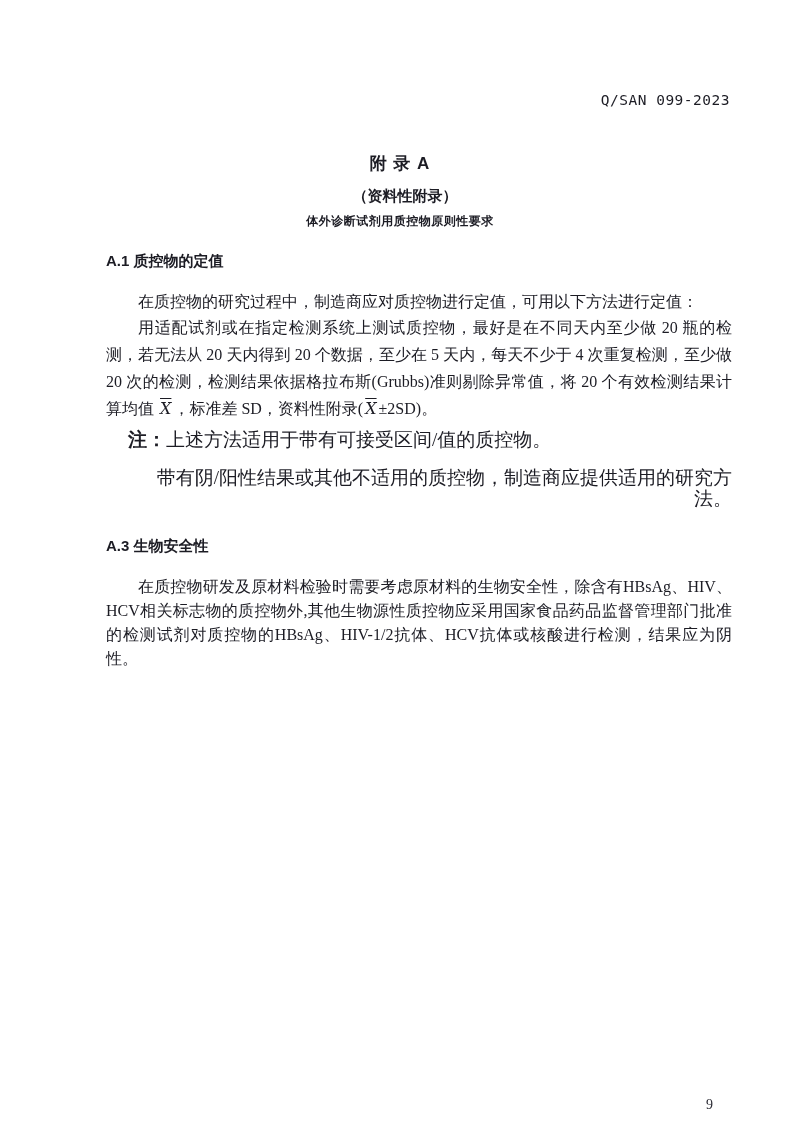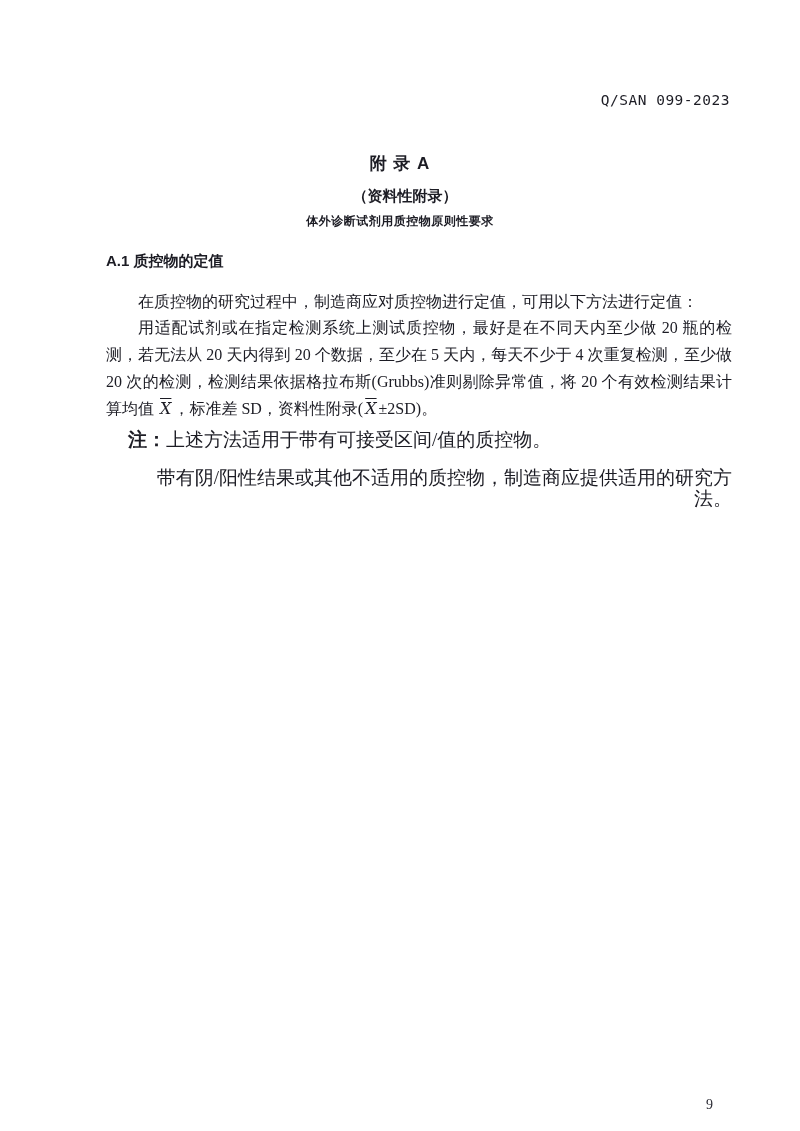--- a/index.html
+++ b/index.html
@@ -97,17 +97,21 @@
   </div>
 
   <div class="content" id="sections">
       <div class="section">
         <div class="section-heading">A.1 质控物的定值</div>
         <div class="para"><span>在质控物的研究过程中，制造商应对质控物进行定值，可用以下方法进行定值：</span></div>
         <div class="para para-formula"><span>用适配试剂或在指定检测系统上测试质控物，最好是在不同天内至少做 20 瓶的检测，若无法从 20 天内得到 20 个数据，至少在 5 天内，每天不少于 4 次重复检测，至少做 20 次的检测，检测结果依据格拉布斯(Grubbs)准则剔除异常值，将 20 个有效检测结果计算均值 </span><span class="xbar">X</span><span>，标准差 SD，资料性附录(</span><span class="xbar">X</span><span>±2SD)。</span></div>
         <div class="note"><span class="seg-bold">注：</span><span>上述方法适用于带有可接受区间/值的质控物。</span></div>
         <div class="note note-cont"><span>带有阴/阳性结果或其他不适用的质控物，制造商应提供适用的研究方法。</span></div>
       </div>
+      <div class="section">
+        <div class="section-heading">A.3 生物安全性</div>
+        <div class="para"><span>在质控物研发及原材料检验时需要考虑原材料的生物安全性，除含有HBsAg、HIV、HCV相关标志物的质控物外,其他生物源性质控物应采用国家食品药品监督管理部门批准的检测试剂对质控物的HBsAg、HIV-1/2抗体、HCV抗体或核酸进行检测，结果应为阴性。</span></div>
+      </div>
     </div>
 
   <div class="page-number">9</div>
 
 </div>
 
 </body></html>

